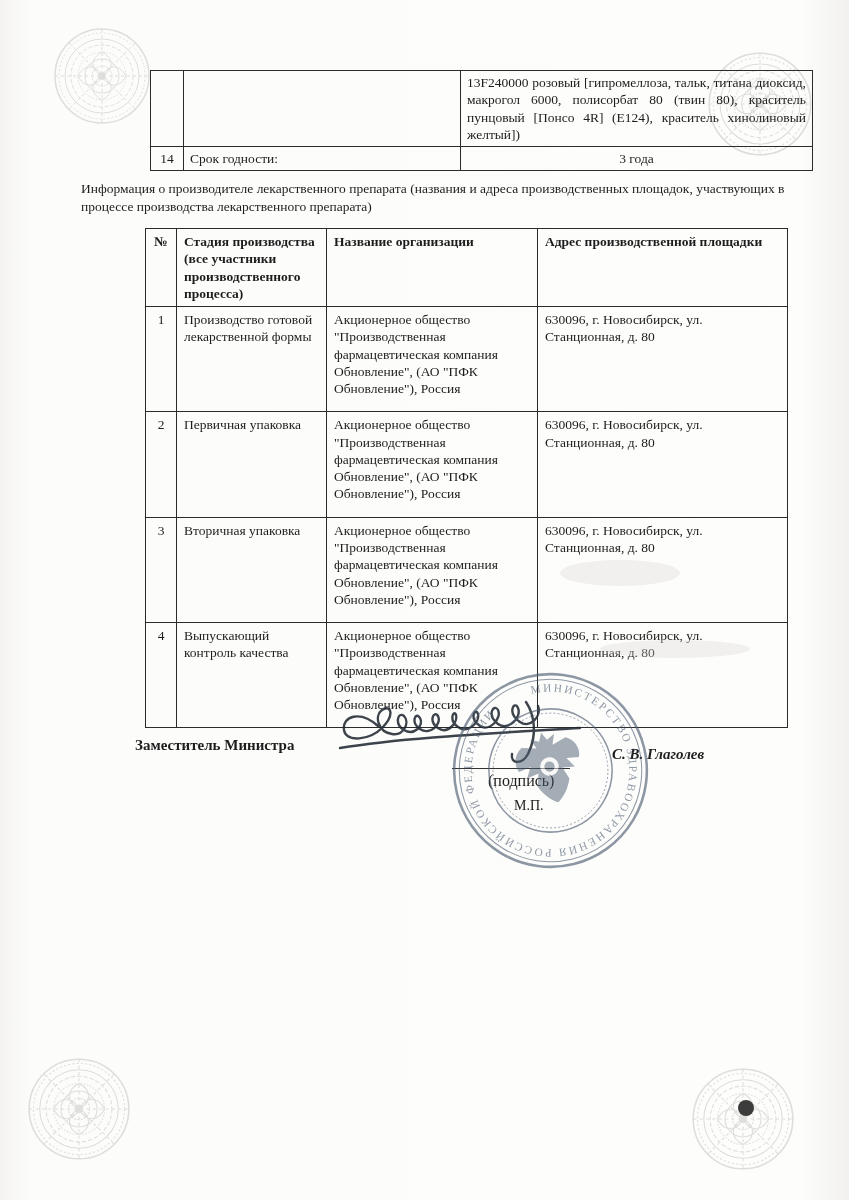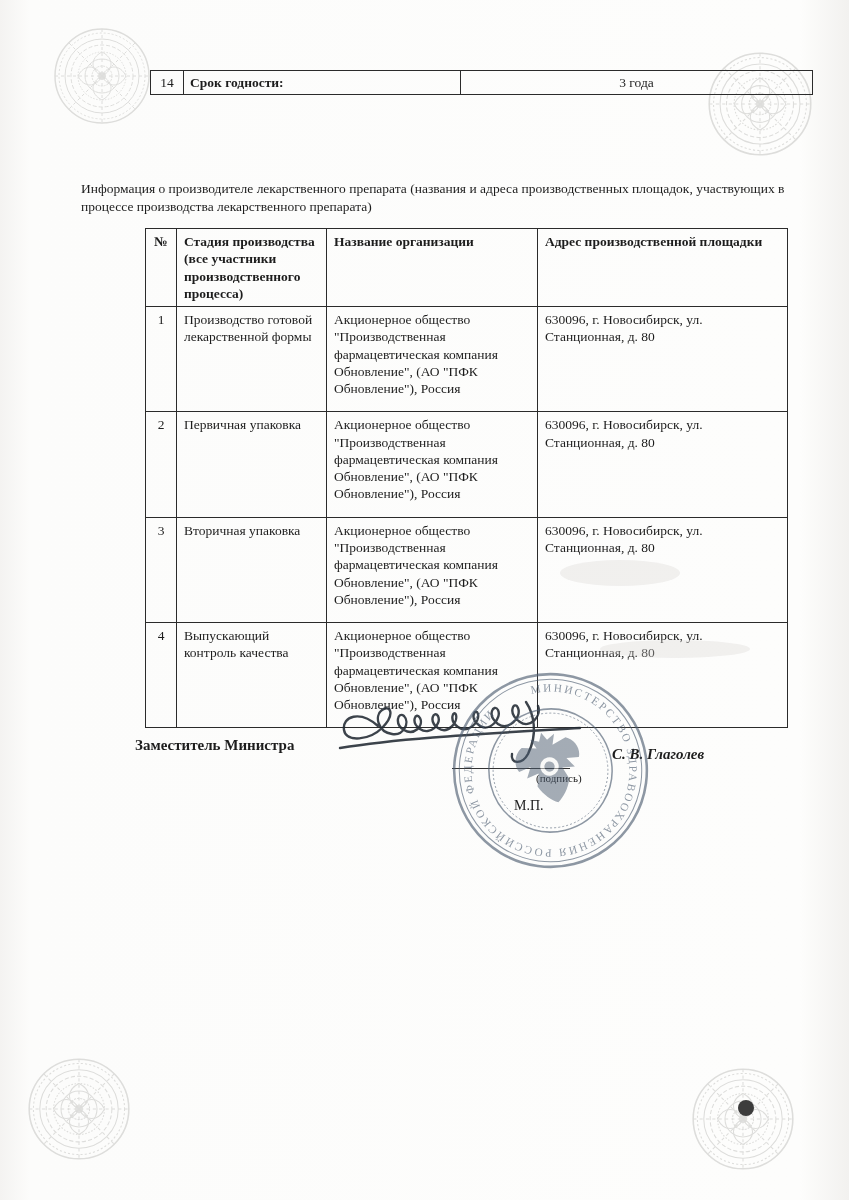--- a/index.html
+++ b/index.html
@@ -13,31 +13,31 @@
     position:absolute;top:40px;left:0;width:100%;
     text-align:center;font-size:14.5px;letter-spacing:.2px;
   }
   table{border-collapse:collapse;table-layout:fixed;}
   td,th{border:1px solid #2b2b2b;vertical-align:top;padding:3px 6px;font-size:13.5px;line-height:1.28;}
   th{font-weight:bold;text-align:left;}
   .top-table{position:absolute;left:150px;top:70px;width:662px;}
   .top-table .cell-cont{text-align:justify;}
   .cell-num{text-align:center;}
   .cell-center{text-align:center;vertical-align:middle;}
-  .bold{font-weight:bold;margin-left:28px;}
+  .bold{font-weight:normal;margin-left:28px;}
   .info-par{
     position:absolute;left:68px;top:180px;width:714px;
     text-align:left;font-size:13.5px;line-height:1.35;margin-left:13px;
   }
   .main-table{position:absolute;left:145px;top:228px;width:642px;}
   .main-table td,.main-table th{padding:4px 7px;}
   .row-pad td{padding-bottom:14px;}
   .sig-title{position:absolute;left:135px;top:737px;font-size:15px;font-weight:bold;text-align:right;}
   .sig-name{position:absolute;left:612px;top:746px;font-size:15px;font-weight:bold;white-space:nowrap;font-style:italic;}
-  .sig-caption{position:absolute;left:488px;top:772px;font-size:11px;margin-left:48px;}
+  .sig-caption{position:absolute;left:488px;top:772px;font-size:16px;}
   .sig-line{position:absolute;left:452px;top:768px;width:118px;border-top:1px solid #333;}
   .seal-caption{position:absolute;left:514px;top:798px;font-size:14px;}
   .signature-svg{position:absolute;left:330px;top:688px;}
   .stamp{position:absolute;left:448px;top:668px;transform:rotate(-14deg);opacity:.62;}
   .ornament{position:absolute;opacity:.85;}
   .corner-dot{position:absolute;left:738px;top:1100px;width:16px;height:16px;border-radius:50%;background:#3c3c3c;}
   .smudge{position:absolute;background:#d9d7d3;opacity:.35;border-radius:50%;}
 </style>
 </head>
 <body>
@@ -75,20 +75,25 @@
     </svg>
 
 
   <table class="top-table">
     <colgroup>
         <col style="width:33px">
         <col style="width:277px">
         <col style="width:352px">
       </colgroup>
     <tbody>
+        <tr>
+      <td></td>
+      <td></td>
+      <td class="cell-cont">13F240000 розовый [гипромеллоза, тальк, титана диоксид, макрогол 6000, полисорбат 80 (твин 80), краситель пунцовый [Понсо 4R] (Е124), краситель хинолиновый желтый])</td>
+    </tr>
     <tr>
       <td class="cell-num">14</td>
       <td class="bold">Срок годности:</td>
       <td class="cell-center">3 года</td>
     </tr>
   </tbody>
     </table>
 
   <div class="info-par">Информация о производителе лекарственного препарата (названия и адреса производственных площадок, участвующих в процессе производства лекарственного препарата)</div>
 

